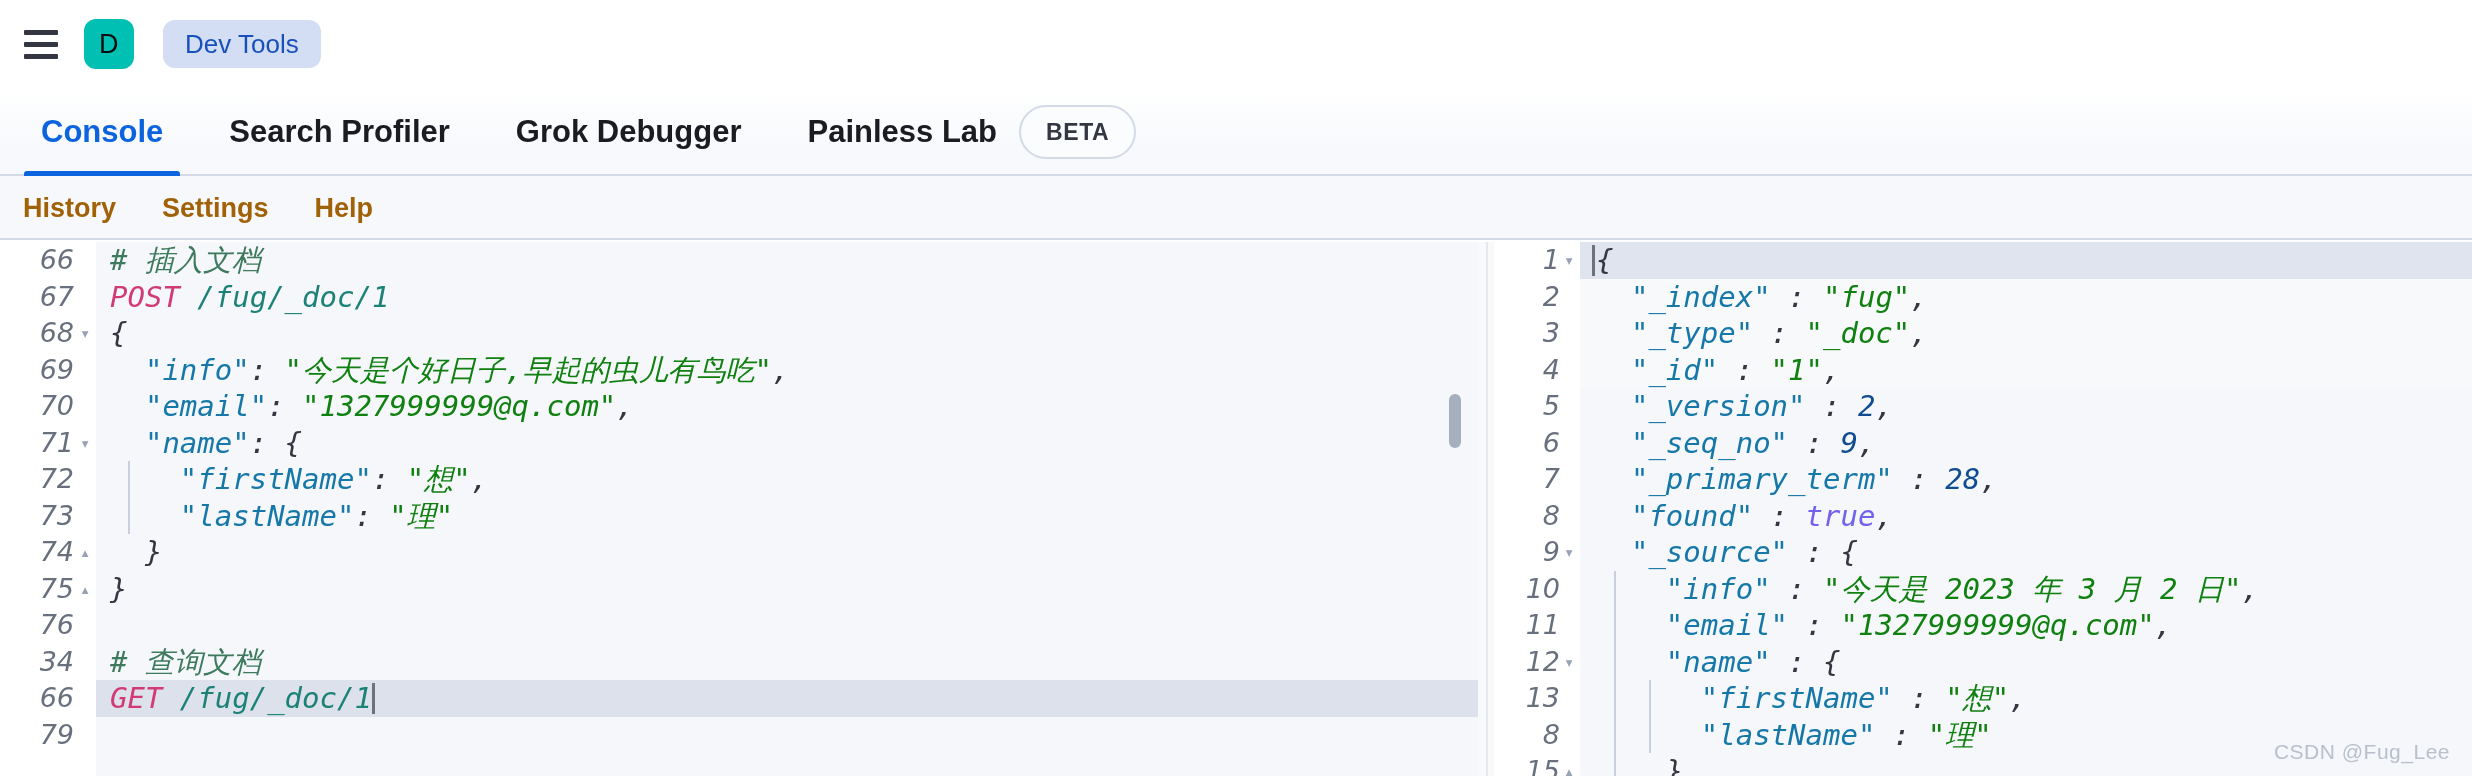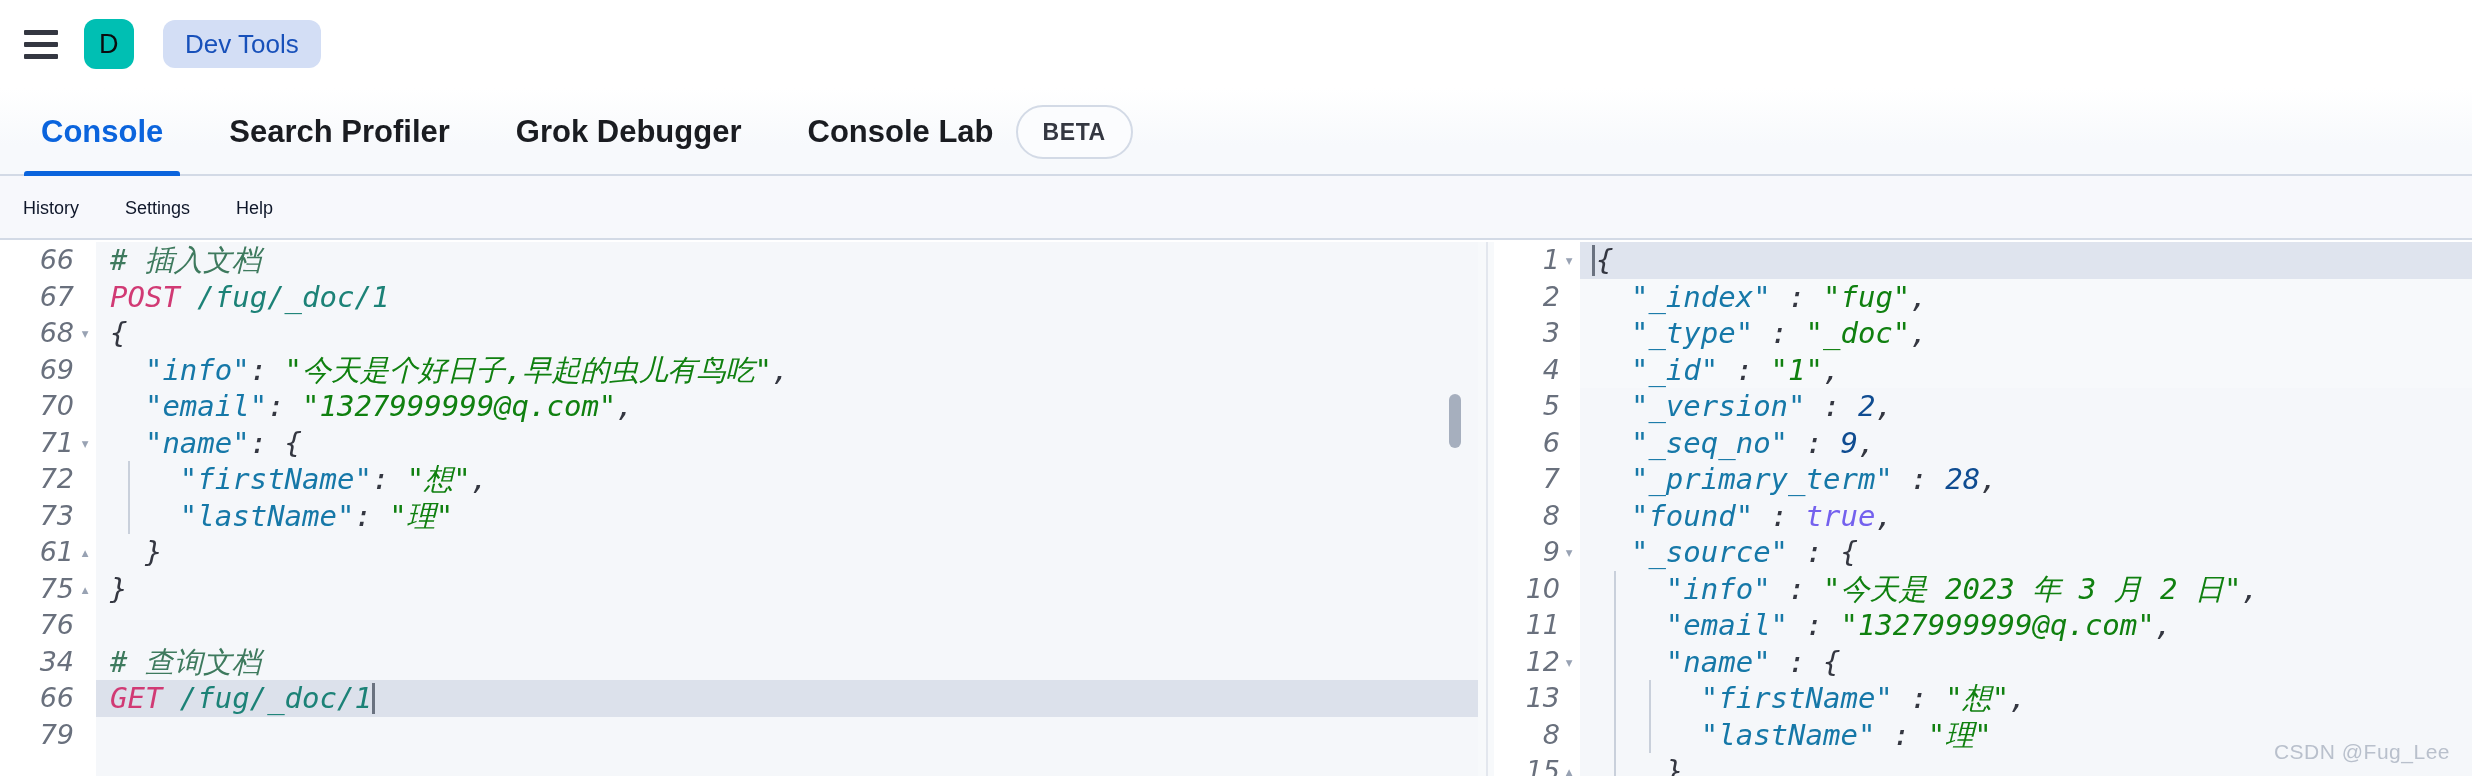--- a/index.html
+++ b/index.html
@@ -67,21 +67,21 @@
   
   .submenu{
     position:absolute;left:0;top:176px;width:2472px;height:64px;
     background:#F7F8FC;display:flex;align-items:center;box-sizing:border-box;
     padding-left:0;
   }
   .submenu:after{
     content:"";position:absolute;left:0;bottom:0;width:2472px;height:2px;background:#D3DAE6;
   }
   .submenu .mi{
-    font-size:18px;font-weight:400;color:#0f172a;cursor:pointer;padding:0 23px;
+    font-size:27px;font-weight:700;color:#a16207;cursor:pointer;padding:0 23px;
     white-space:nowrap;
   }
 
   
   .workspace{
     position:absolute;left:0;top:242px;width:2472px;height:534px;background:#fff;
     overflow:hidden;
   }
   .pane{
     position:absolute;top:0;height:534px;overflow:hidden;box-sizing:border-box;
@@ -186,21 +186,21 @@
       <div class="tab active">
         <span>Console</span>
       </div>
       <div class="tab">
         <span>Search Profiler</span>
       </div>
       <div class="tab">
         <span>Grok Debugger</span>
       </div>
       <div class="tab tab-beta">
-        <span>Console Lab</span>
+        <span>Painless Lab</span>
         <span class="beta">BETA</span>
       </div>
     </div>
   </div>
 
   <div class="submenu">
     <div class="mi">History</div>
     <div class="mi">Settings</div>
     <div class="mi">Help</div>
   </div>
@@ -212,21 +212,21 @@
       <div class="gutter"></div>
       <div class="code" id="left-code">
           <div class="ln alt"><div class="bg"></div><div class="num">66</div><div class="txt"><span class="c-comment"># 插入文档</span></div></div>
           <div class="ln alt"><div class="bg"></div><div class="num">67</div><div class="txt"><span class="c-method">POST</span><span class="c-punct"> </span><span class="c-url">/fug/_doc/1</span></div></div>
           <div class="ln alt"><div class="bg"></div><div class="num">68</div><div class="fold">▾</div><div class="txt"><span class="c-punct">{</span></div></div>
           <div class="ln alt"><div class="bg"></div><div class="num">69</div><div class="txt"><span class="c-key">  "info"</span><span class="c-punct">: </span><span class="c-str">"今天是个好日子,早起的虫儿有鸟吃"</span><span class="c-punct">,</span></div></div>
           <div class="ln alt"><div class="bg"></div><div class="num">70</div><div class="txt"><span class="c-key">  "email"</span><span class="c-punct">: </span><span class="c-str">"1327999999@q.com"</span><span class="c-punct">,</span></div></div>
           <div class="ln alt"><div class="bg"></div><div class="num">71</div><div class="fold">▾</div><div class="txt"><span class="c-key">  "name"</span><span class="c-punct">: {</span></div></div>
           <div class="ln alt"><div class="bg"></div><div class="iguide" style="left: 128px;"></div><div class="num">72</div><div class="txt"><span class="c-key">    "firstName"</span><span class="c-punct">: </span><span class="c-str">"想"</span><span class="c-punct">,</span></div></div>
           <div class="ln alt"><div class="bg"></div><div class="iguide" style="left: 128px;"></div><div class="num">73</div><div class="txt"><span class="c-key">    "lastName"</span><span class="c-punct">: </span><span class="c-str">"理"</span></div></div>
-          <div class="ln alt"><div class="bg"></div><div class="num">61</div><div class="fold">▴</div><div class="txt"><span class="c-punct">  }</span></div></div>
+          <div class="ln alt"><div class="bg"></div><div class="num">74</div><div class="fold">▴</div><div class="txt"><span class="c-punct">  }</span></div></div>
           <div class="ln alt"><div class="bg"></div><div class="num">75</div><div class="fold">▴</div><div class="txt"><span class="c-punct">}</span></div></div>
           <div class="ln"><div class="bg"></div><div class="num">76</div><div class="txt"><span class="c-punct"></span></div></div>
           <div class="ln"><div class="bg"></div><div class="num">34</div><div class="txt"><span class="c-comment"># 查询文档</span></div></div>
           <div class="ln hl"><div class="bg"></div><div class="num">66</div><div class="txt"><span class="c-method">GET</span><span class="c-punct"> </span><span class="c-url">/fug/_doc/1</span><span class="cursor"></span></div></div>
           <div class="ln"><div class="bg"></div><div class="num">79</div><div class="txt"><span class="c-punct"></span></div></div>
         </div>
       <div class="vscroll">
         <div class="thumb"></div>
       </div>
     </div>

